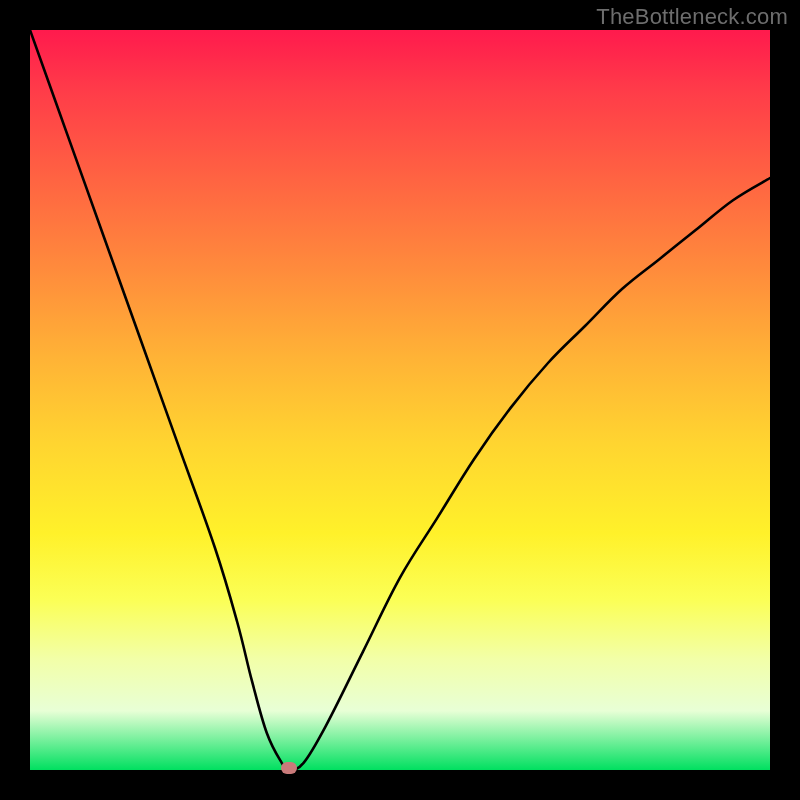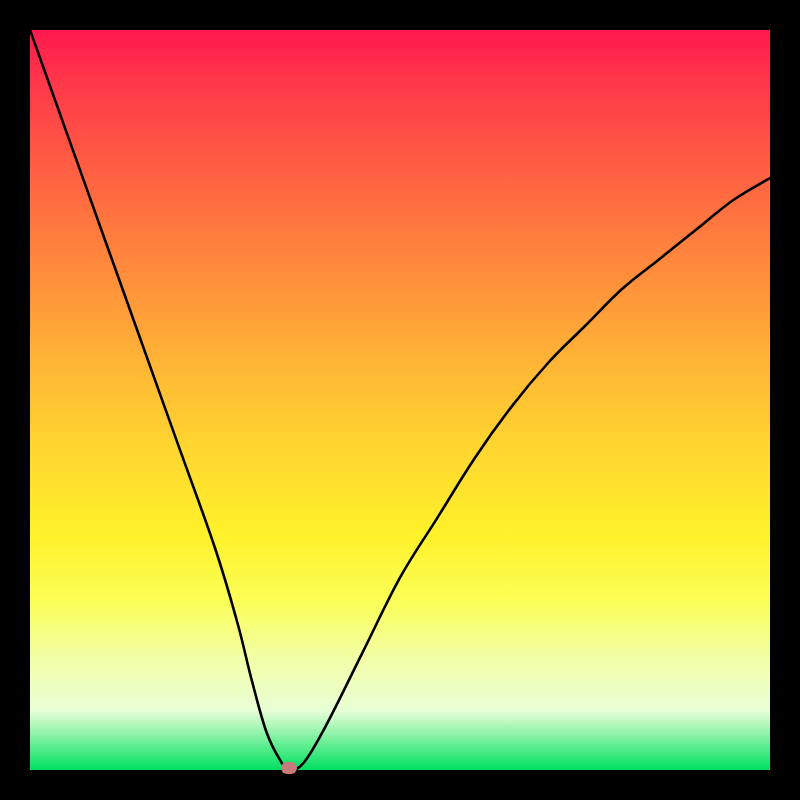--- a/index.html
+++ b/index.html
@@ -61,20 +61,21 @@
     height: 12px;
     border-radius: 6px;
     background: #c97a7a;
   }
 </style>
 </head>
 <body>
 
 <div class="frame">
 
+  <div class="watermark">TheBottleneck.com</div>
 
   <div class="plot-area">
     <svg class="curve-svg" viewBox="0 0 740 740" preserveAspectRatio="none">
       <path id="curve-path" fill="none" stroke="#000" stroke-width="2.6" stroke-linejoin="round" stroke-linecap="round" d="M 0.00 0.00 C 6.66 18.65, 23.68 66.30, 37.00 103.60 C 50.32 140.90, 60.68 169.90, 74.00 207.20 C 87.32 244.50, 97.68 273.50, 111.00 310.80 C 124.32 348.10, 134.68 377.10, 148.00 414.40 C 161.32 451.70, 174.34 486.03, 185.00 518.00 C 195.66 549.97, 200.54 568.02, 207.20 592.00 C 213.86 615.98, 216.67 631.22, 222.00 651.20 C 227.33 671.18, 231.47 688.35, 236.80 703.00 C 242.13 717.65, 247.60 725.94, 251.60 732.60 C 255.60 739.26, 255.00 740.00, 259.00 740.00 C 263.00 740.00, 267.14 740.59, 273.80 732.60 C 280.46 724.61, 285.34 715.58, 296.00 695.60 C 306.66 675.62, 319.68 648.24, 333.00 621.60 C 346.32 594.96, 356.68 571.58, 370.00 547.60 C 383.32 523.62, 393.68 509.71, 407.00 488.40 C 420.32 467.09, 430.68 449.18, 444.00 429.20 C 457.32 409.22, 467.68 394.72, 481.00 377.40 C 494.32 360.08, 504.68 347.65, 518.00 333.00 C 531.32 318.35, 541.68 309.32, 555.00 296.00 C 568.32 282.68, 578.68 270.99, 592.00 259.00 C 605.32 247.01, 615.68 240.06, 629.00 229.40 C 642.32 218.74, 652.68 210.46, 666.00 199.80 C 679.32 189.14, 689.68 179.52, 703.00 170.20 C 716.32 160.88, 733.34 152.00, 740.00 148.00"></path>
     </svg>
     <div id="marker" class="marker-dot" style="left: 251px; top: 732px; background: rgb(201, 122, 122);"></div>
   </div>
 
 </div>
 

